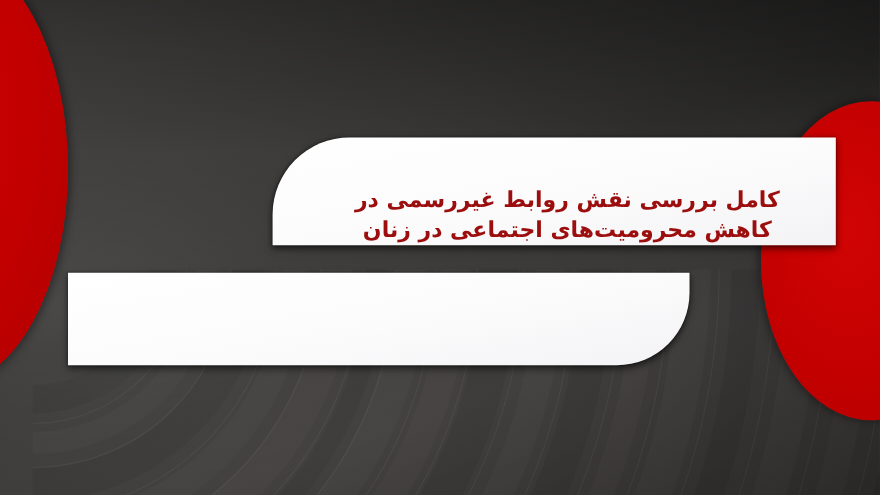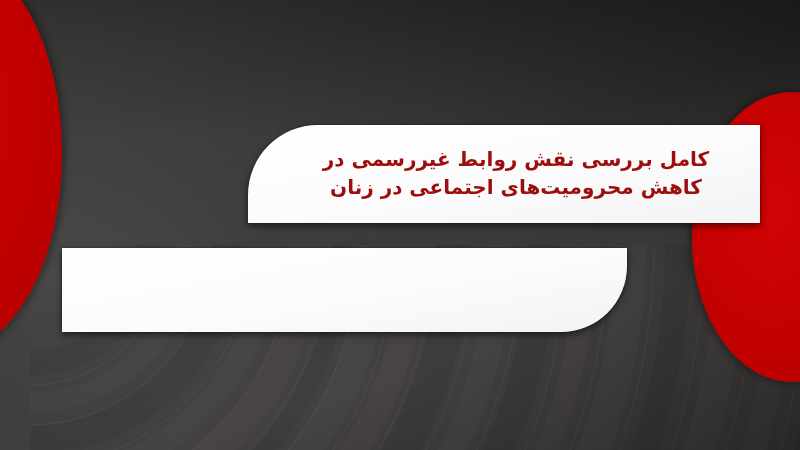--- a/index.html
+++ b/index.html
@@ -60,21 +60,21 @@
   
   .panel{
     position:absolute;
     background:linear-gradient(170deg,#ffffff 0%,#fbfbfc 55%,#f3f2f4 100%);
     box-shadow:0 3px 7px rgba(0,0,0,0.55), 0 0 2px rgba(0,0,0,0.35);
   }
   .title-panel{
     left:248px;top:125px;
     width:512px;height:98px;
     border-top-left-radius:70px;
-    display:flex;align-items:center;justify-content:center;
+    display:flex;align-items:flex-end;justify-content:center;
     z-index:5;
   }
   .subtitle-panel{
     left:62px;top:248px;
     width:565px;height:84px;
     border-bottom-right-radius:66px;
     z-index:4;
   }
 
   

